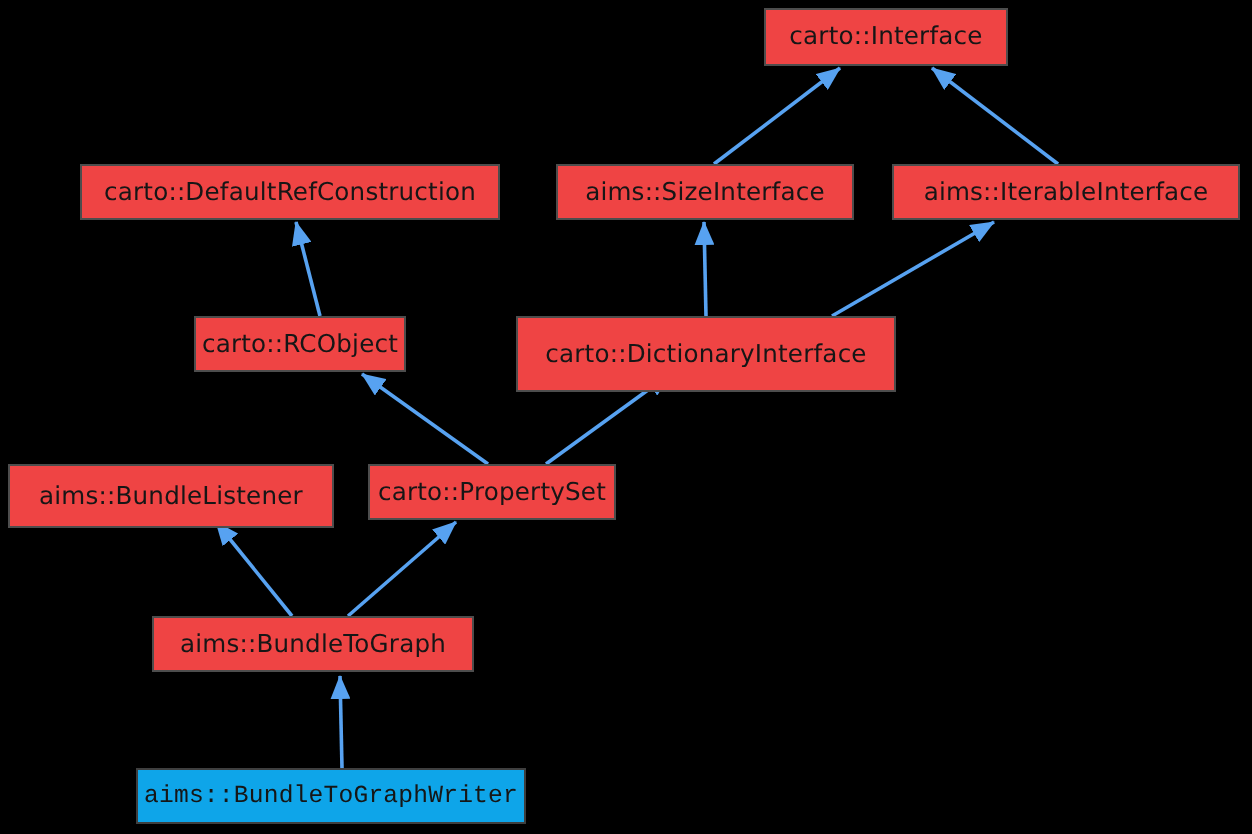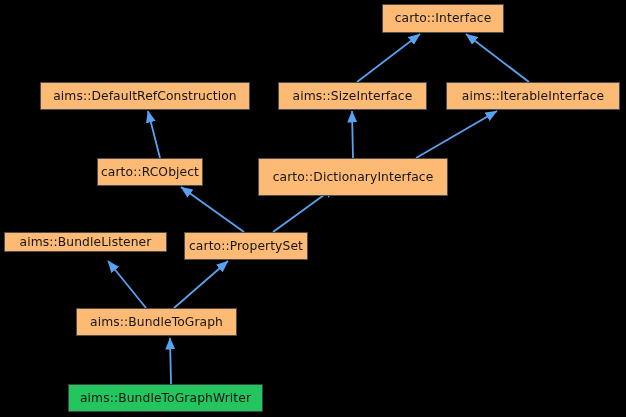--- a/index.html
+++ b/index.html
@@ -18,43 +18,44 @@
   #edges-svg {
     position: absolute;
     left: 0;
     top: 0;
     width: 626px;
     height: 417px;
   }
   .node {
     position: absolute;
     box-sizing: border-box;
-    background: #fdba74;
+    background: #ef4444;
     border: 1.5px solid #4d4d4d;
     color: #161616;
     font-size: 12.3px;
     line-height: 1;
     display: flex;
     align-items: center;
     justify-content: center;
     white-space: nowrap;
     letter-spacing: 0.1px;
   }
   .node.current {
-    background: #22c55e;
+    background: #0ea5e9;
     border-color: #3f3f3f;
+    font-family: Liberation Mono, monospace;
   }
   
   #n-interface          { left: 382px; top: 4px;   width: 122px; height: 29px; }
   #n-defaultref         { left: 40px;  top: 82px;  width: 210px; height: 28px; }
   #n-sizeinterface      { left: 278px; top: 82px;  width: 149px; height: 28px; }
   #n-iterableinterface  { left: 446px; top: 82px;  width: 174px; height: 28px; }
   #n-rcobject           { left: 97px;  top: 158px; width: 106px; height: 28px; }
   #n-dictionaryinterface{ left: 258px; top: 158px; width: 190px; height: 38px; }
-  #n-bundlelistener     { left: 4px;   top: 232px; width: 163px; height: 20px; }
+  #n-bundlelistener     { left: 4px;   top: 232px; width: 163px; height: 32px; }
   #n-propertyset        { left: 184px; top: 232px; width: 124px; height: 28px; }
   #n-bundletograph      { left: 76px;  top: 308px; width: 161px; height: 28px; }
   #n-bundletographwriter{ left: 68px;  top: 384px; width: 195px; height: 28px; }
 </style>
 </head>
 <body>
 
 <div id="stage">
 
   <svg id="edges-svg" viewBox="0 0 626 417" xmlns="http://www.w3.org/2000/svg">
@@ -72,21 +73,21 @@
       <line x1="244" y1="232" x2="181" y2="187" marker-end="url(#arrowhead)"></line>
       <line x1="273" y1="232" x2="335" y2="187" marker-end="url(#arrowhead)"></line>
       <line x1="146" y1="308" x2="108" y2="261" marker-end="url(#arrowhead)"></line>
       <line x1="174" y1="308" x2="228" y2="261" marker-end="url(#arrowhead)"></line>
       <line x1="171" y1="384" x2="170" y2="338" marker-end="url(#arrowhead)"></line>
     </g>
   </svg>
 
   <div class="node" id="n-interface">carto::Interface</div>
 
-  <div class="node" id="n-defaultref">aims::DefaultRefConstruction</div>
+  <div class="node" id="n-defaultref">carto::DefaultRefConstruction</div>
 
   <div class="node" id="n-sizeinterface">aims::SizeInterface</div>
 
   <div class="node" id="n-iterableinterface">aims::IterableInterface</div>
 
   <div class="node" id="n-rcobject">carto::RCObject</div>
 
   <div class="node" id="n-dictionaryinterface">carto::DictionaryInterface</div>
 
   <div class="node" id="n-bundlelistener">aims::BundleListener</div>

